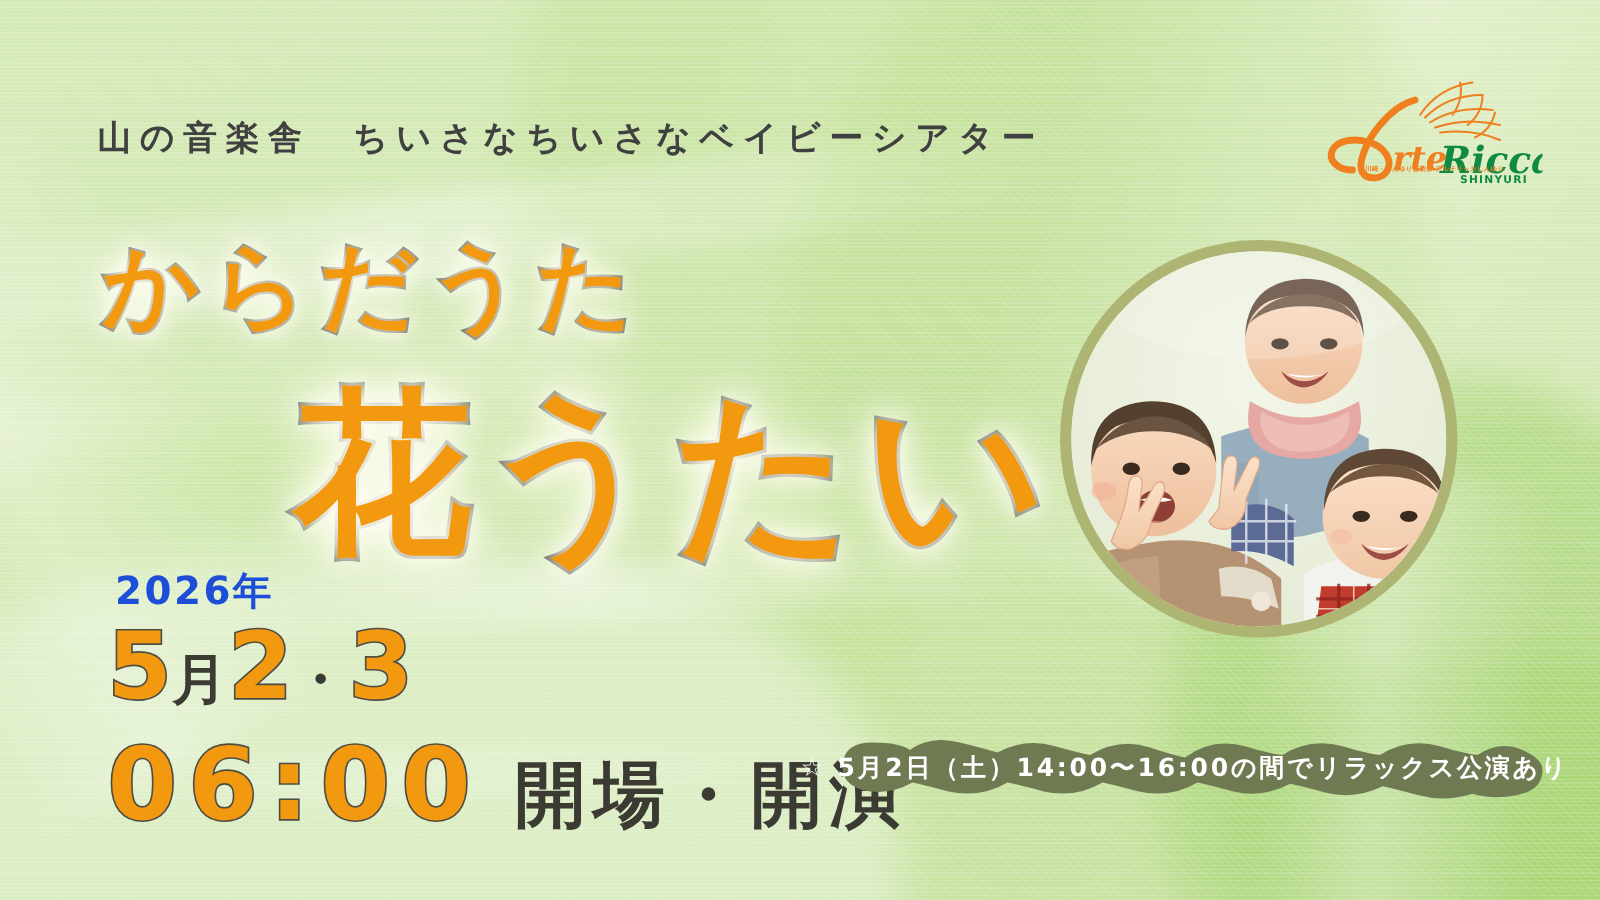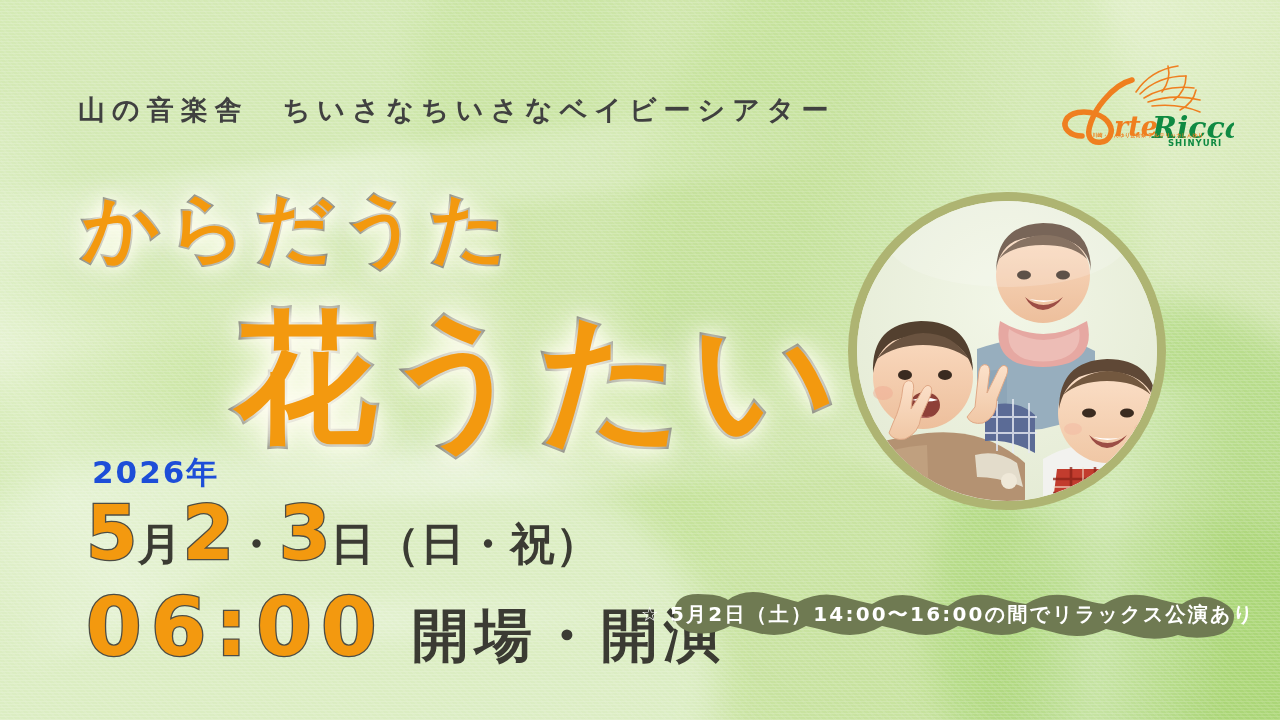--- a/index.html
+++ b/index.html
@@ -409,21 +409,20 @@
   </div>
 
   <div class="datetime">
     <div class="year">2026年</div>
     <div class="date-line">
       <span class="num">5</span>
       <span class="kanji">月</span>
       <span class="num">2</span>
       <span class="kanji">・</span>
       <span class="num">3</span>
-      <span class="kanji">日（日・祝）</span>
     </div>
     <div class="time-line">
       <span class="num-time">06:00</span>
       <span class="kanji-lg">開場・開演</span>
     </div>
   </div>
 
   <div class="relax-banner">
     <svg viewBox="0 0 600 52" preserveAspectRatio="none" xmlns="http://www.w3.org/2000/svg" aria-hidden="true">
       <path d="M26 26

